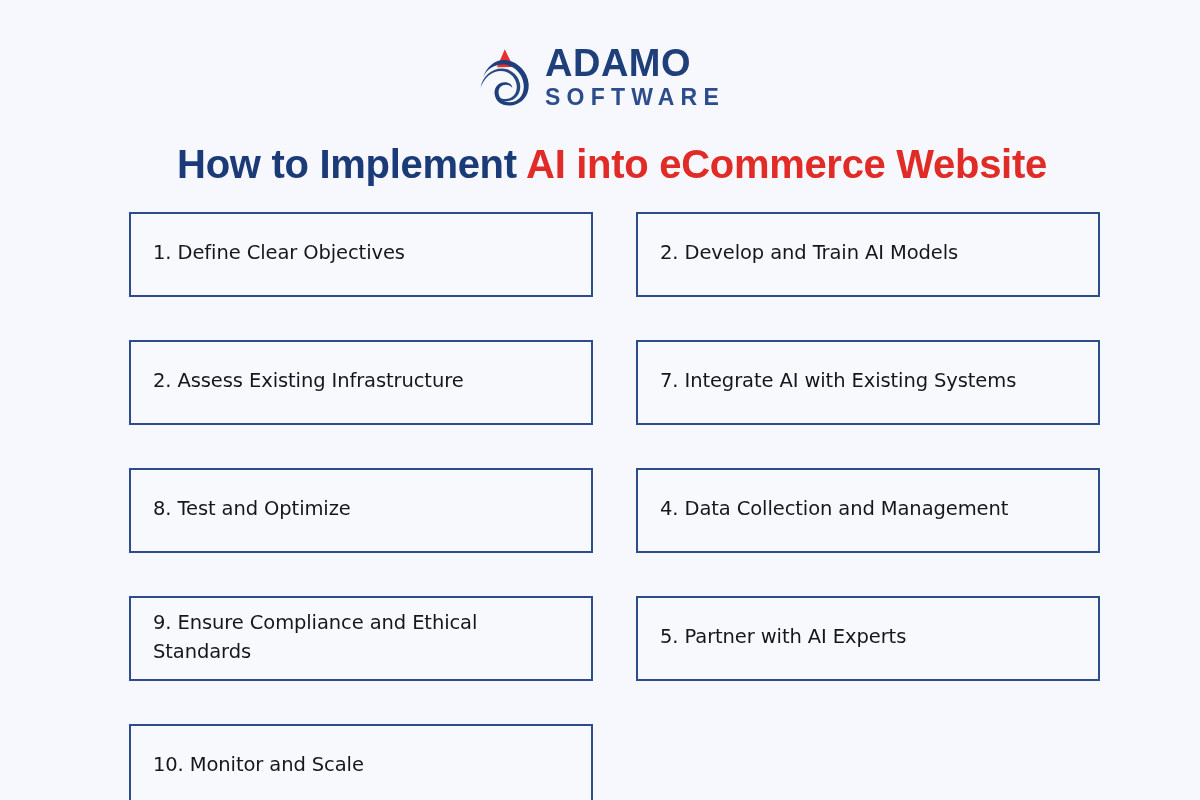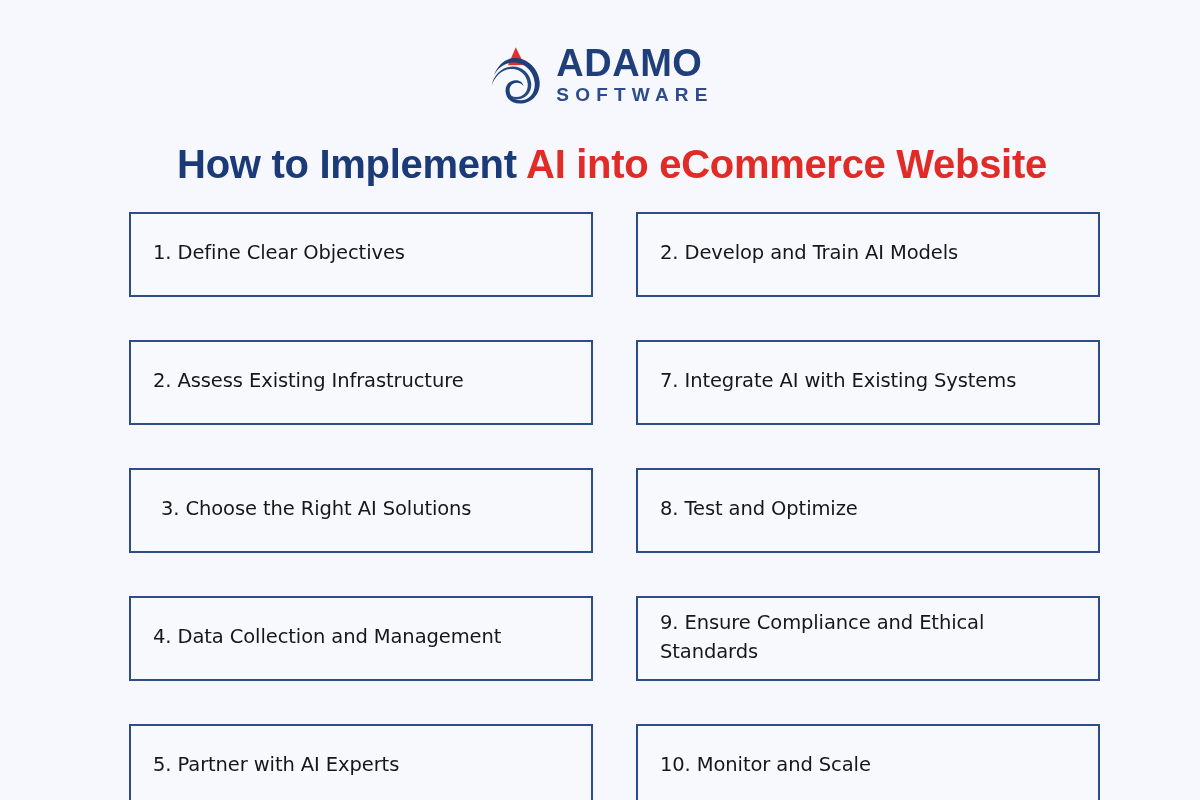--- a/index.html
+++ b/index.html
@@ -55,21 +55,21 @@
     font-family: "Liberation Sans", "DejaVu Sans", sans-serif;
     font-size: 38px;
     font-weight: 700;
     letter-spacing: 0.5px;
     color: #1f3f7a;
     line-height: 1.02;
   }
 
   .logo-secondary {
     font-family: "Liberation Sans", "DejaVu Sans", sans-serif;
-    font-size: 19px;
+    font-size: 23px;
     font-weight: 700;
     letter-spacing: 6.2px;
     color: #2c4c8c;
     line-height: 1.1;
     margin-top: 2px;
   }
 
   
   .headline {
     position: absolute;
@@ -176,23 +176,20 @@
       <span class="step-label">2. Develop and Train AI Models</span>
     </div>
 
     <div class="step-box">
       <span class="step-label">2. Assess Existing Infrastructure</span>
     </div>
     <div class="step-box">
       <span class="step-label">7. Integrate AI with Existing Systems</span>
     </div>
 
-    <div class="step-box indented">
-      <span class="step-label">3. Choose the Right AI Solutions</span>
-    </div>
     <div class="step-box">
       <span class="step-label">8. Test and Optimize</span>
     </div>
 
     <div class="step-box">
       <span class="step-label">4. Data Collection and Management</span>
     </div>
     <div class="step-box">
       <span class="step-label">9. Ensure Compliance and Ethical Standards</span>
     </div>

